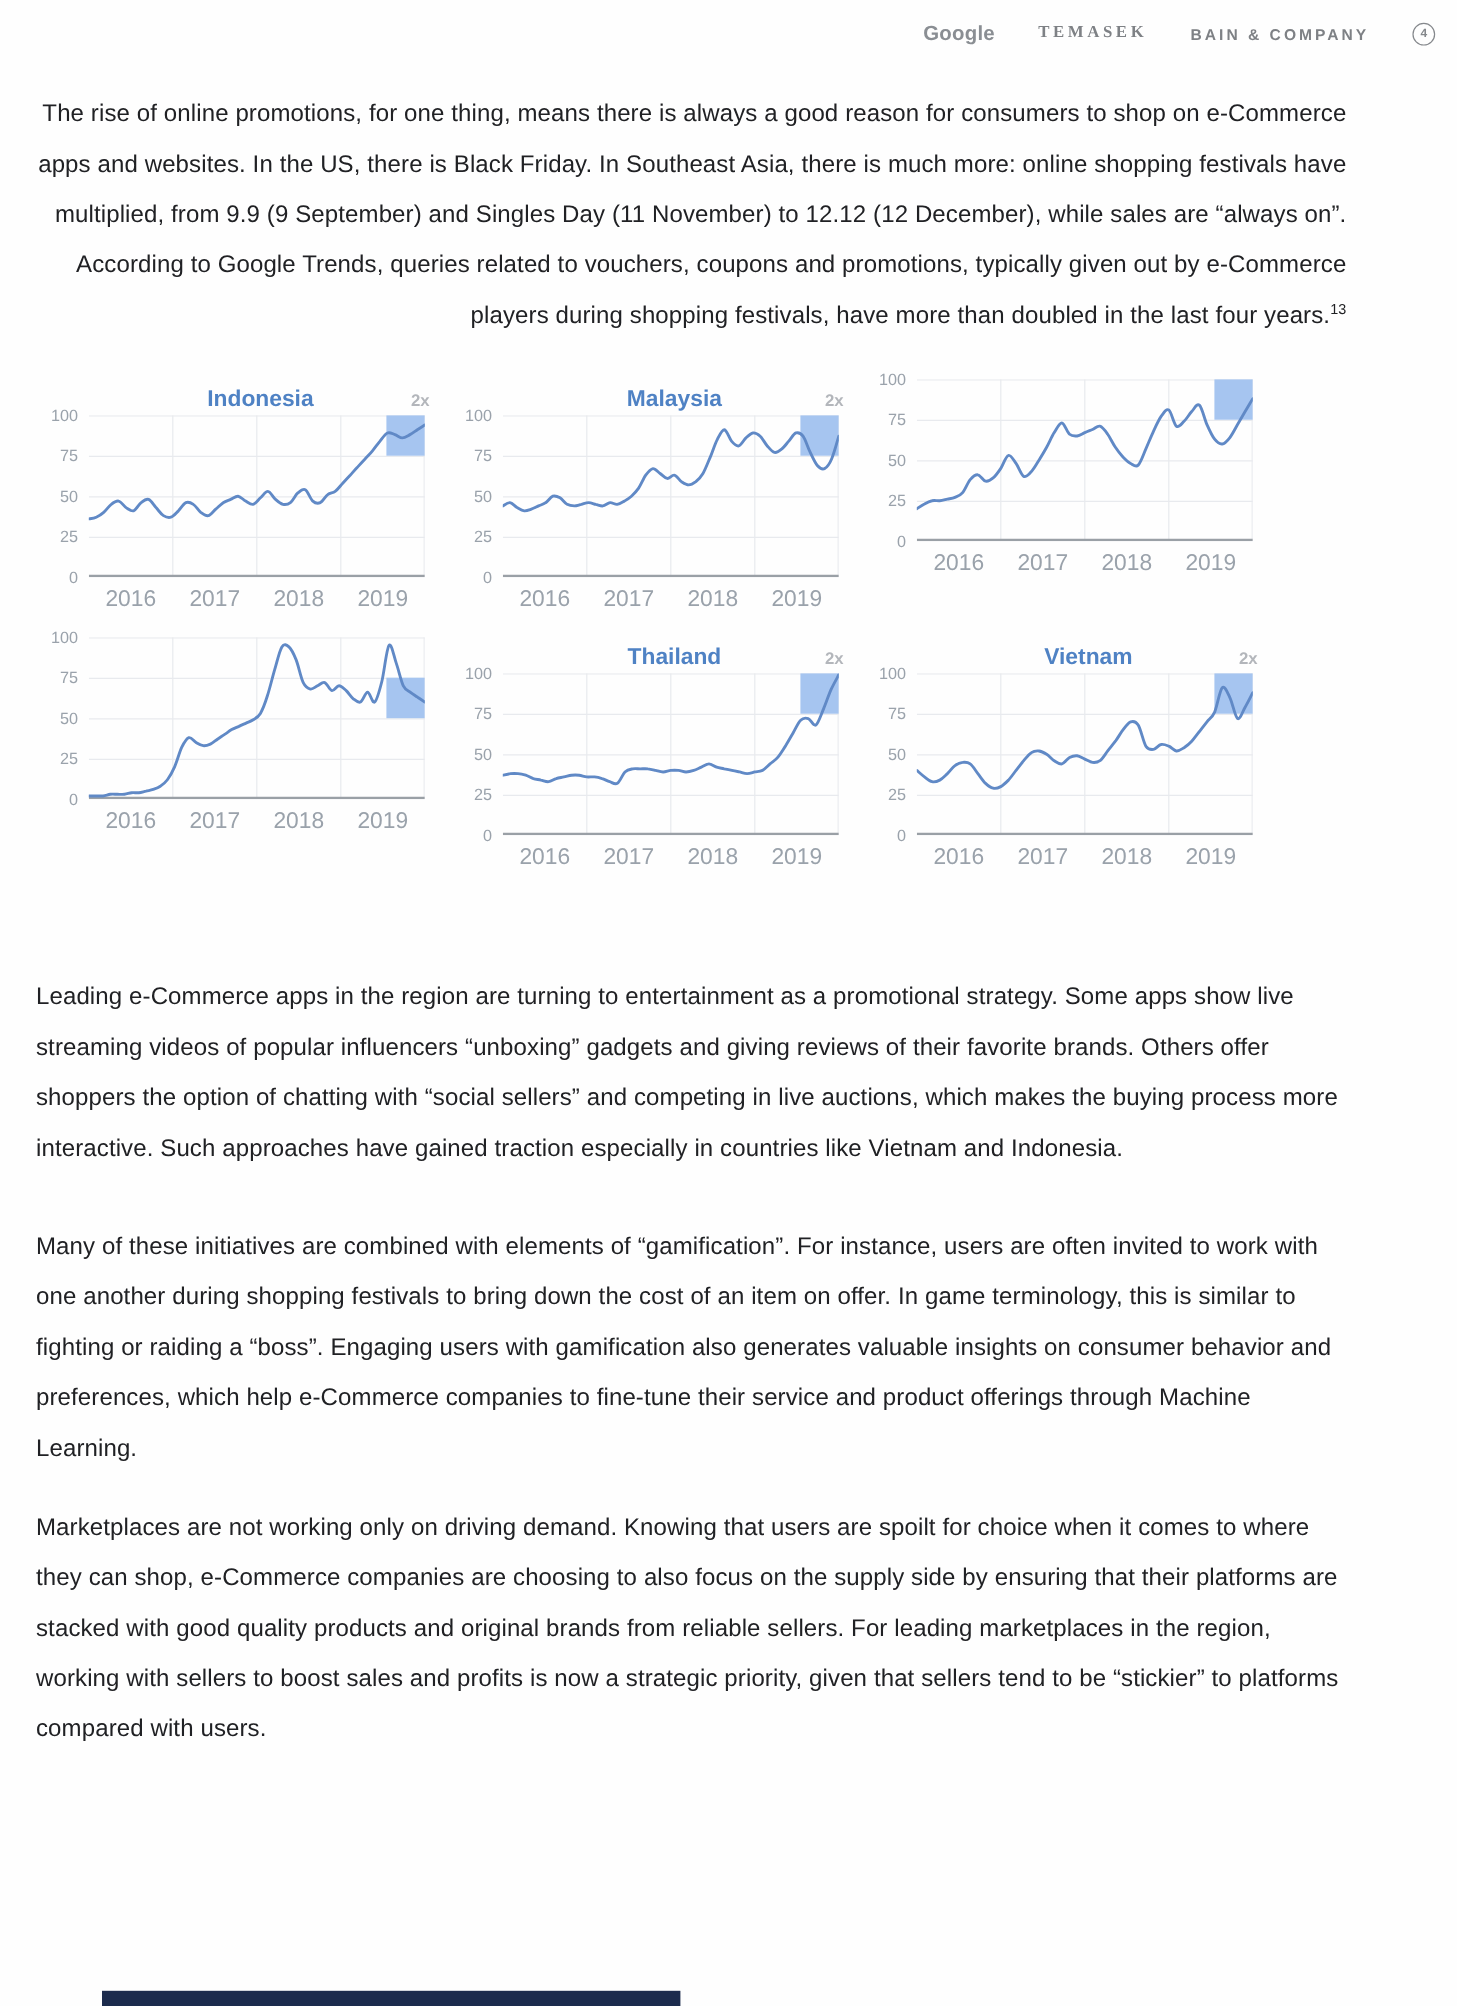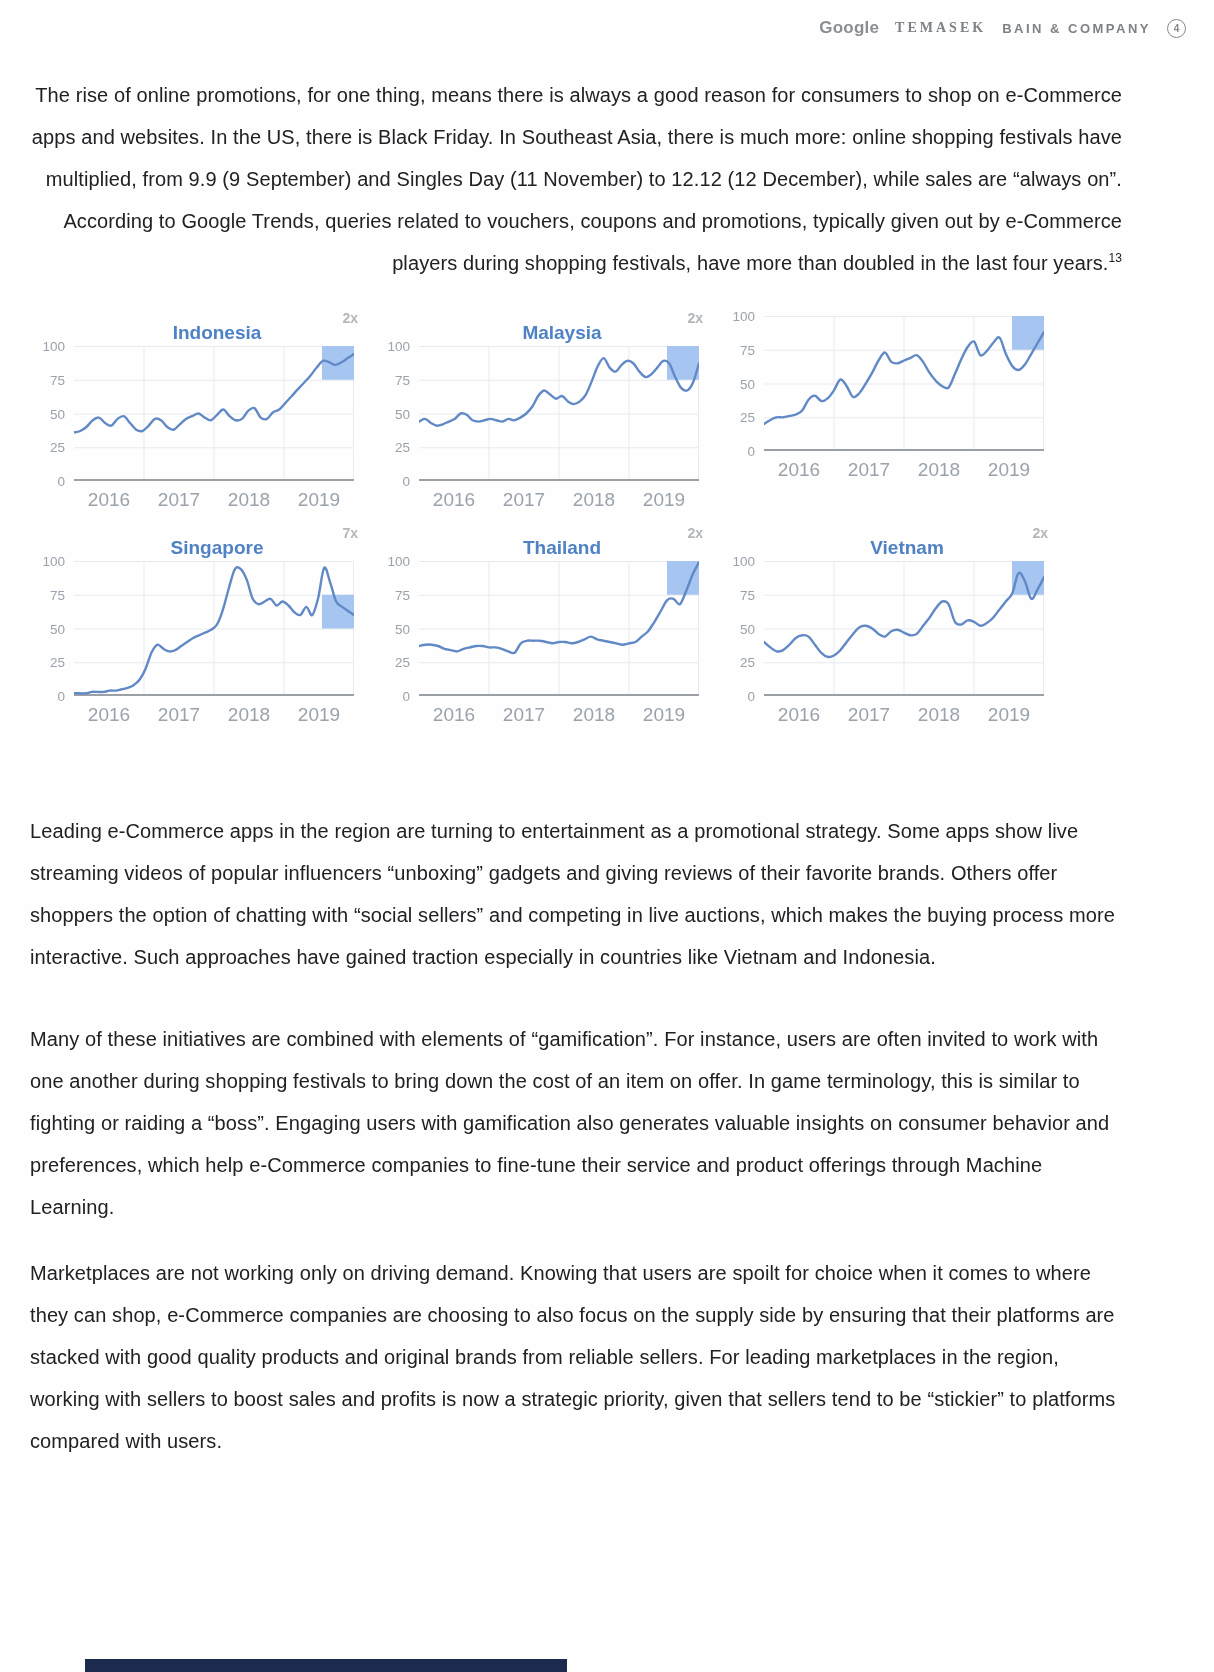--- a/index.html
+++ b/index.html
@@ -1,39 +1,39 @@
 <!DOCTYPE html>
 <html><head>
 <meta charset="utf-8">
 <style>
   * { margin:0; padding:0; box-sizing:border-box; }
   html,body { background:#ffffff; }
   body { font-family:"Liberation Sans", sans-serif; color:#1f2125; }
   .page { position:relative; width:1214px; height:1672px; background:#fefefe; overflow:hidden; }
 
-  .header { display:flex; justify-content:flex-end; align-items:center; gap:16px; padding:18px 28px 0 0; }
+  .header { display:flex; justify-content:flex-end; align-items:center; gap:36px; padding:18px 18px 0 0; }
   .logo-google { font-size:17px; font-weight:700; color:#8a8e93; letter-spacing:.2px; }
   .logo-temasek { font-family:"Liberation Serif", serif; font-size:14px; color:#7e8185; letter-spacing:3px; font-weight:600; }
   .logo-bain { font-size:13px; color:#7e8185; letter-spacing:2.5px; font-weight:700; }
   .badge { width:19px; height:19px; border:1.6px solid #85888c; border-radius:50%; display:flex; align-items:center; justify-content:center; font-size:10px; color:#85888c; font-weight:700; flex:0 0 auto; }
 
   .para { width:1092px; margin-left:30px; font-size:20px; line-height:42px; letter-spacing:.1px; color:#202124; }
   #p1 { margin-top:36px;text-align:right; }
   #p2 { margin-top:84px; }
   #p3 { margin-top:40px; }
   #p4 { margin-top:24px; }
   sup { font-size:12px; line-height:0; vertical-align:super; }
 
   .section-title { margin:44px 0 0 30px; width:1020px; text-align:center; color:#4f82c4; font-weight:700; font-size:19px; }
 
   .charts-grid { display:grid; grid-template-columns:repeat(3, 330px); column-gap:15px; row-gap:20px; margin:32px 0 0 30px; }
   .chart-card { width:330px; }
   .chart-head { position:relative; height:30px; margin-left:44px; }
   .chart-title { position:absolute; left:0; right:0; bottom:2px; text-align:center; color:#4f82c4; font-weight:700; font-size:19px; }
-  .chart-mult { position:absolute; right:2px; bottom:20px; color:#b3b6bb; font-size:14px; font-weight:600; }
+  .chart-mult { position:absolute; right:2px; bottom:5px; color:#b3b6bb; font-size:14px; font-weight:600; }
   .chart-body { display:flex; }
   .y-axis { position:relative; width:44px; height:135px; }
   .y-axis span { position:absolute; right:9px; transform:translateY(-50%); font-size:13.5px; color:#9aa2ab; }
   .x-axis { display:flex; margin-left:44px; width:280px; padding-top:8px; }
   .x-axis span { width:25%; text-align:center; font-size:19px; color:#9aa2ab; }
 
   .footer-bar { position:absolute; left:85px; bottom:0; width:482px; height:13px; }
 </style>
 </head>
 <body>
@@ -143,24 +143,20 @@
           </svg>
         </div>
         <div class="x-axis">
           <span>2016</span>
           <span>2017</span>
           <span>2018</span>
           <span>2019</span>
         </div>
       </div>
       <div class="chart-card">
-        <div class="chart-head">
-          <div class="chart-title">Singapore</div>
-          <div class="chart-mult">7x</div>
-        </div>
         <div class="chart-body">
           <div class="y-axis">
             <span style="top: 0px;">100</span>
             <span style="top: 33.75px;">75</span>
             <span style="top: 67.5px;">50</span>
             <span style="top: 101.25px;">25</span>
             <span style="top: 135px;">0</span>
           </div>
           <svg width="280" height="135">
             <line x1="0" y1="101.75" x2="280" y2="101.75" stroke="#e8eaee" stroke-width="1"></line>

